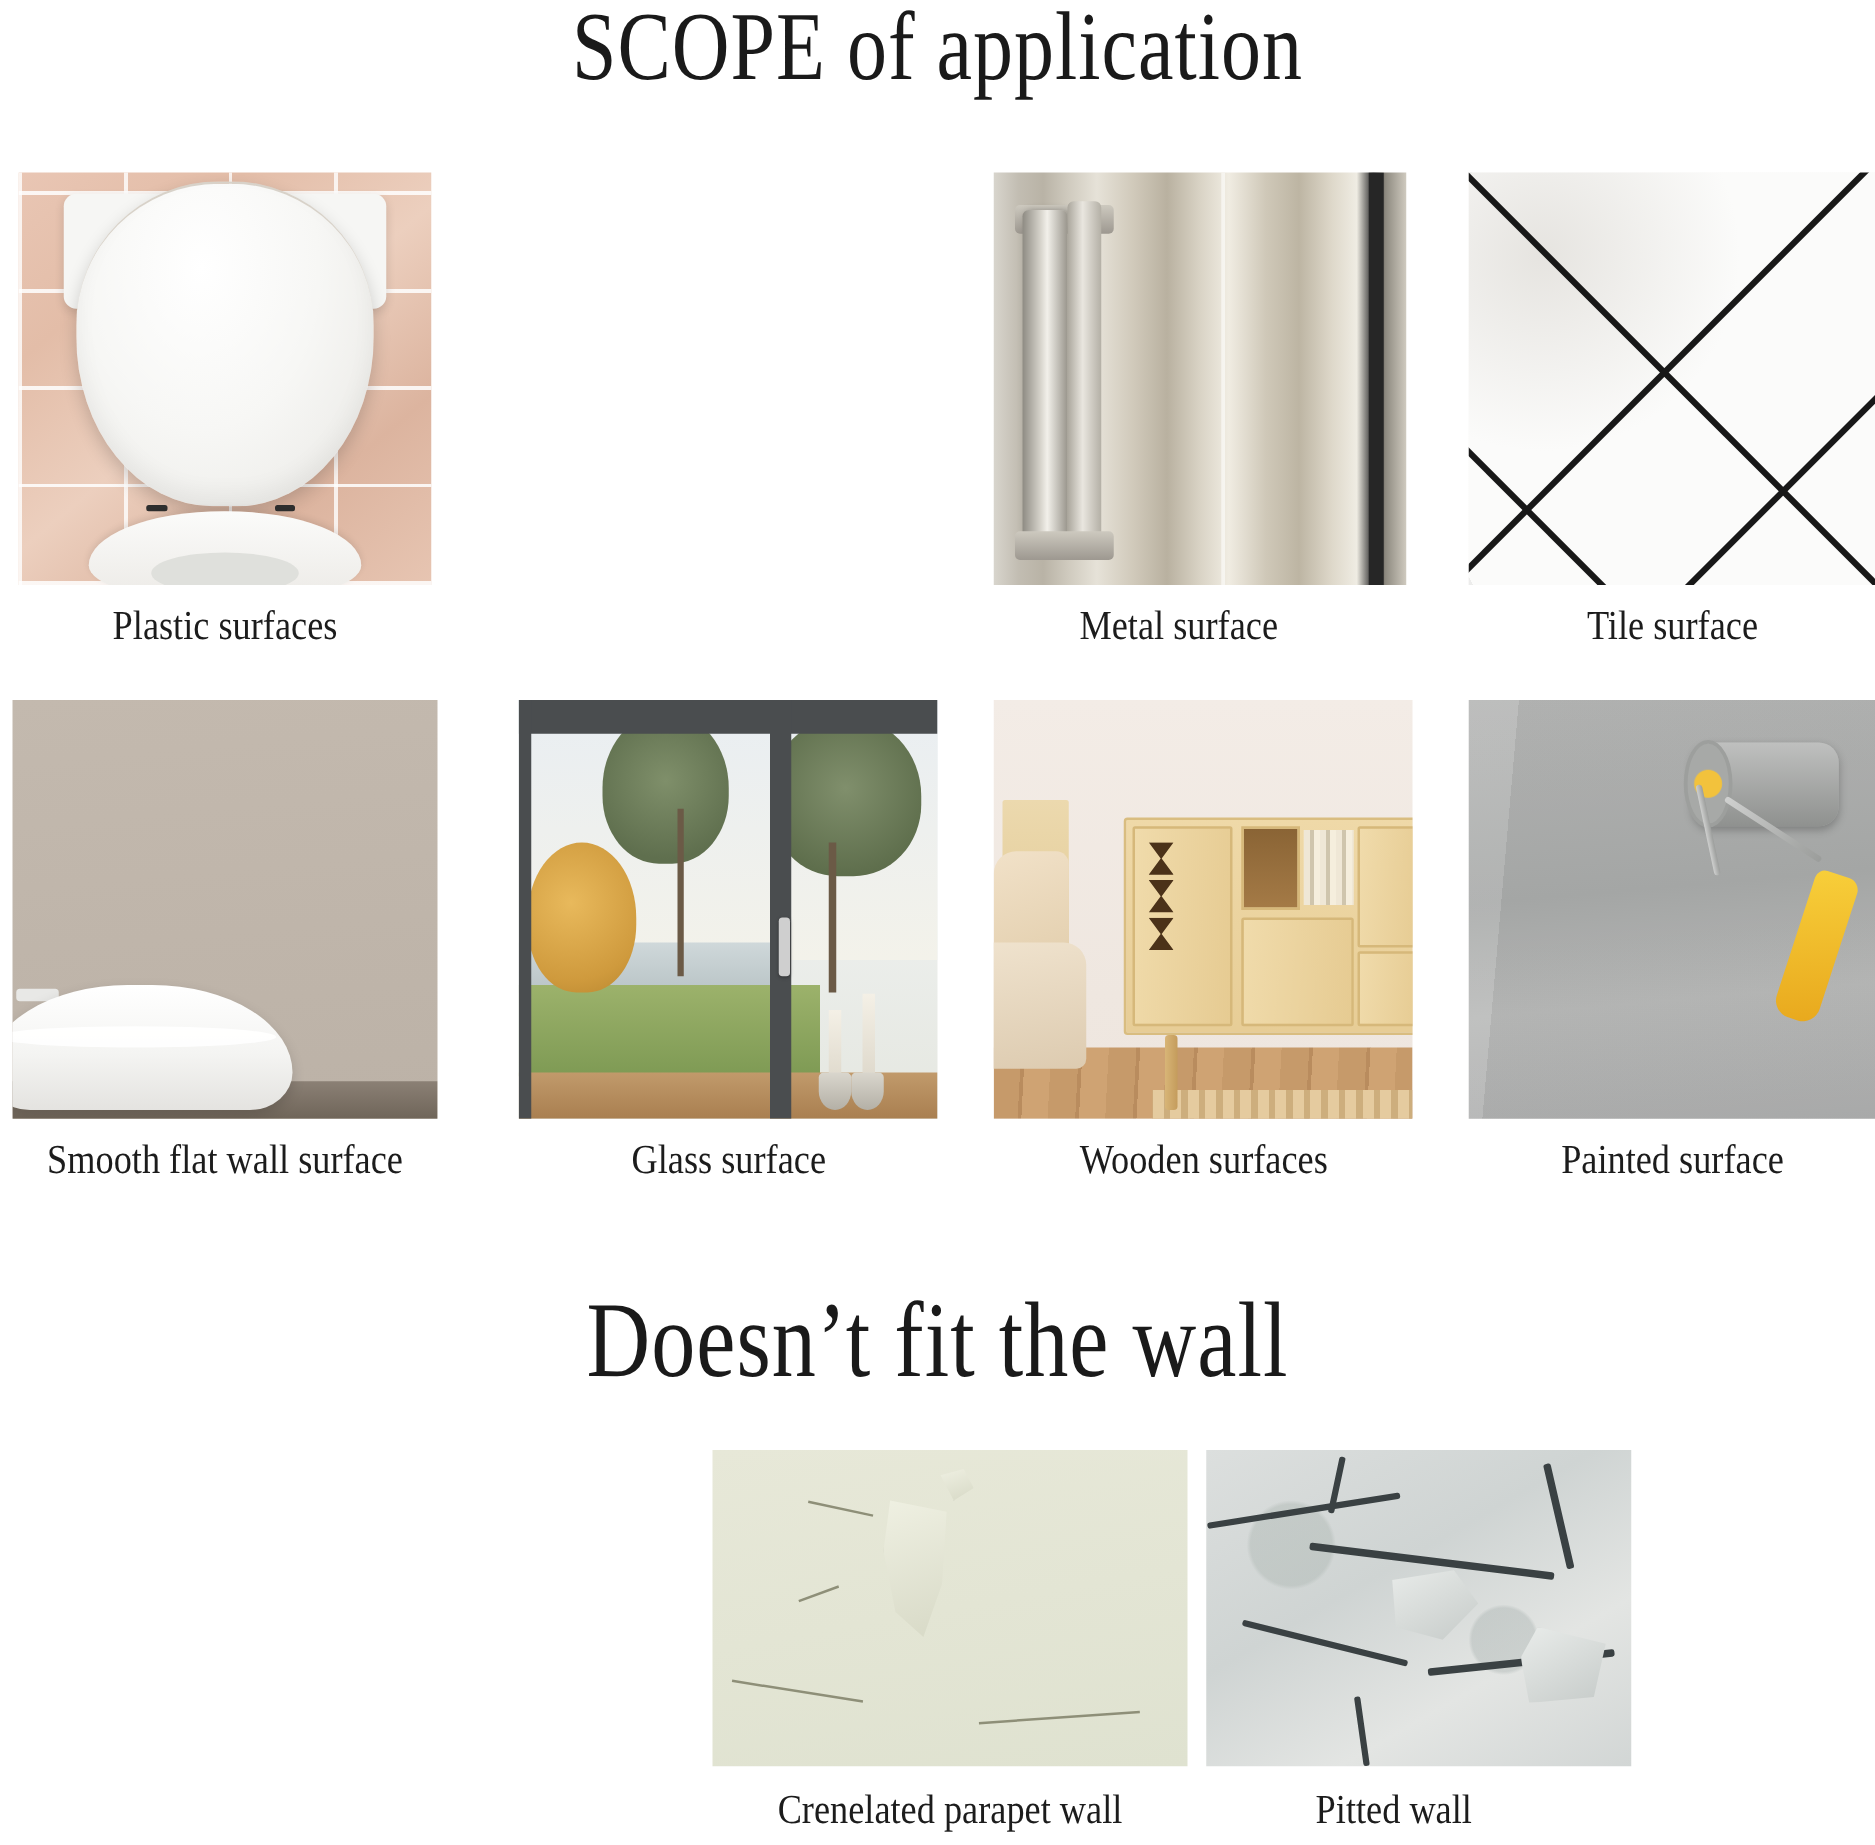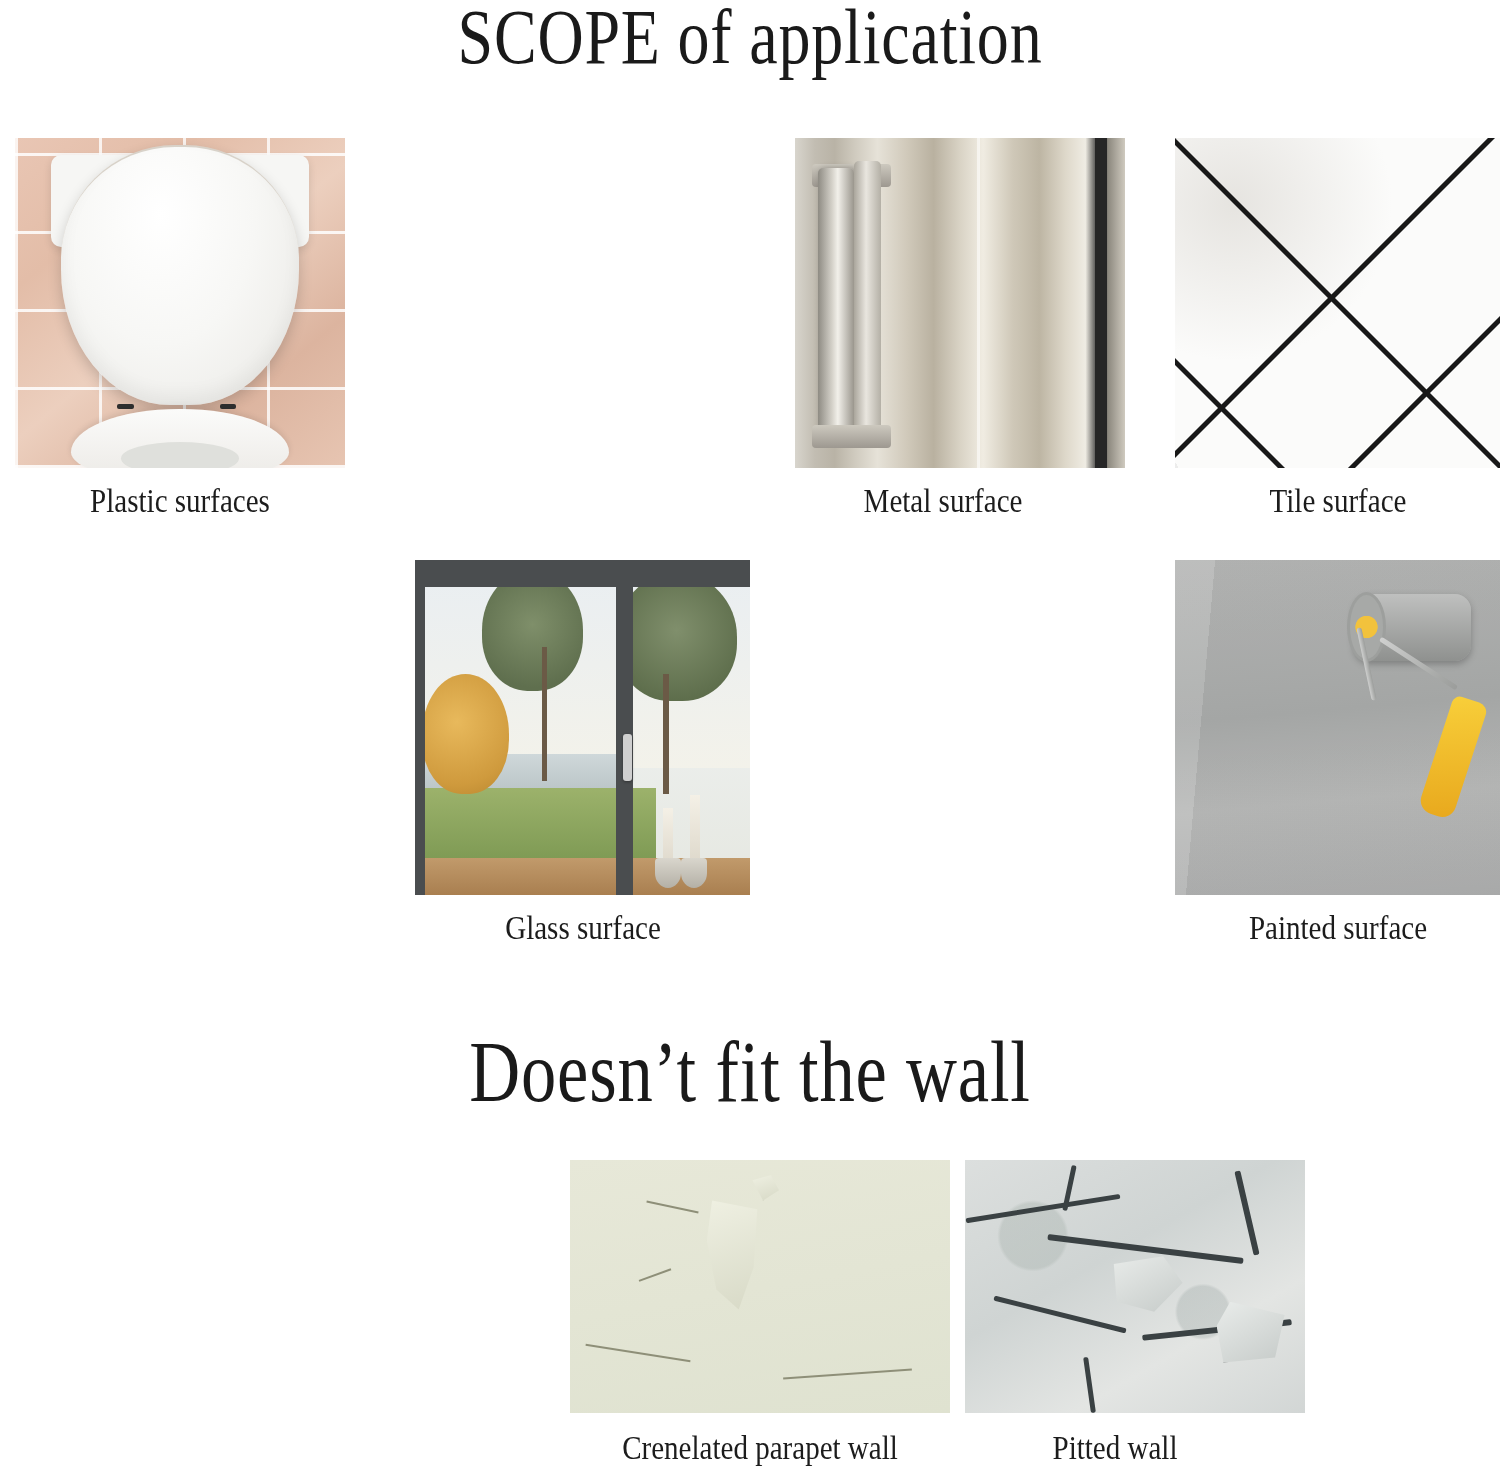--- a/index.html
+++ b/index.html
@@ -258,20 +258,29 @@
   <div class="cell" style="left:1175px; top:138px; width:325px; height:390px;">
     <div class="thumb im-tile" style="width:325px; height:330px;">
       <div class="grout" style="left:-40px; top:-40px; width:560px; height:5px; transform:rotate(45deg); transform-origin:left top;"></div>
       <div class="grout" style="left:-40px; top:180px; width:560px; height:5px; transform:rotate(45deg); transform-origin:left top;"></div>
       <div class="grout" style="left:360px; top:-40px; width:560px; height:5px; transform:rotate(135deg); transform-origin:left top;"></div>
       <div class="grout" style="left:360px; top:150px; width:560px; height:5px; transform:rotate(135deg); transform-origin:left top;"></div>
     </div>
     <div class="caption" style="top:345px;">Tile   surface</div>
   </div>
 
+  <div class="cell" style="left:10px; top:560px; width:340px; height:400px;">
+    <div class="thumb im-wall" style="width:340px; height:335px;">
+      <div class="wall-floor"></div>
+      <div class="faucet"></div>
+      <div class="tub"></div>
+      <div class="tub-rim"></div>
+    </div>
+    <div class="caption" style="top:350px;">Smooth flat wall surface</div>
+  </div>
 
   <div class="cell" style="left:415px; top:560px; width:335px; height:400px;">
     <div class="thumb im-glass" style="width:335px; height:335px;">
       <div class="gl-sky"></div>
       <div class="gl-lake"></div>
       <div class="gl-lawn"></div>
       <div class="gl-floor"></div>
 
       <div class="tree" style="left:2%; top:34%; width:26%; height:36%;
            background:radial-gradient(circle at 40% 40%, #e8b95c, #cf9a3d 70%, #b8862f);"></div>
@@ -287,20 +296,45 @@
       <div class="gl-frame-v" style="left:60%; width:5%;"></div>
       <div class="gl-handle" style="left:62%; top:52%;"></div>
       <div class="candle" style="left:74%; height:22%;"></div>
       <div class="candle" style="left:82%; height:26%;"></div>
       <div class="candle-holder" style="left:71.5%;"></div>
       <div class="candle-holder" style="left:79.5%;"></div>
     </div>
     <div class="caption" style="top:350px;">Glass  surface</div>
   </div>
 
+  <div class="cell" style="left:795px; top:560px; width:335px; height:400px;">
+    <div class="thumb im-wood" style="width:335px; height:335px;">
+      <div class="wd-floor"></div>
+      <div class="wd-rug"></div>
+
+      <div class="wd-bedhead"></div>
+      <div class="wd-pillow"></div>
+      <div class="wd-blanket"></div>
+
+      <div class="wd-cabinet"></div>
+      <div class="wd-panel" style="left:33%; top:30%; width:24%; height:48%;"></div>
+      <div class="wd-open" style="left:59%; top:30%; width:14%; height:20%;"></div>
+      <div class="wd-books" style="left:74%; top:31%; width:12%; height:18%;"></div>
+      <div class="wd-panel" style="left:59%; top:52%; width:27%; height:26%;"></div>
+      <div class="wd-panel" style="left:87%; top:30%; width:15%; height:29%;"></div>
+      <div class="wd-panel" style="left:87%; top:60%; width:15%; height:18%;"></div>
+
+      <div class="wd-bowtie" style="left:37%; top:34%;"></div>
+      <div class="wd-bowtie" style="left:37%; top:43%;"></div>
+      <div class="wd-bowtie" style="left:37%; top:52%;"></div>
+
+      <div class="wd-leg" style="left:41%;"></div>
+    </div>
+    <div class="caption" style="top:350px;">Wooden surfaces</div>
+  </div>
 
   <div class="cell" style="left:1175px; top:560px; width:325px; height:400px;">
     <div class="thumb im-paint" style="width:325px; height:335px;">
       <div class="roller-sleeve"></div>
       <div class="roller-cap"></div>
       <div class="roller-rod" style="left:58%; top:20%; width:5px; height:22%; transform:rotate(-12deg);"></div>
       <div class="roller-rod" style="left:61%; top:30%; width:28%; height:5px; transform:rotate(33deg);"></div>
       <div class="roller-handle"></div>
     </div>
     <div class="caption" style="top:350px;">Painted surface</div>

